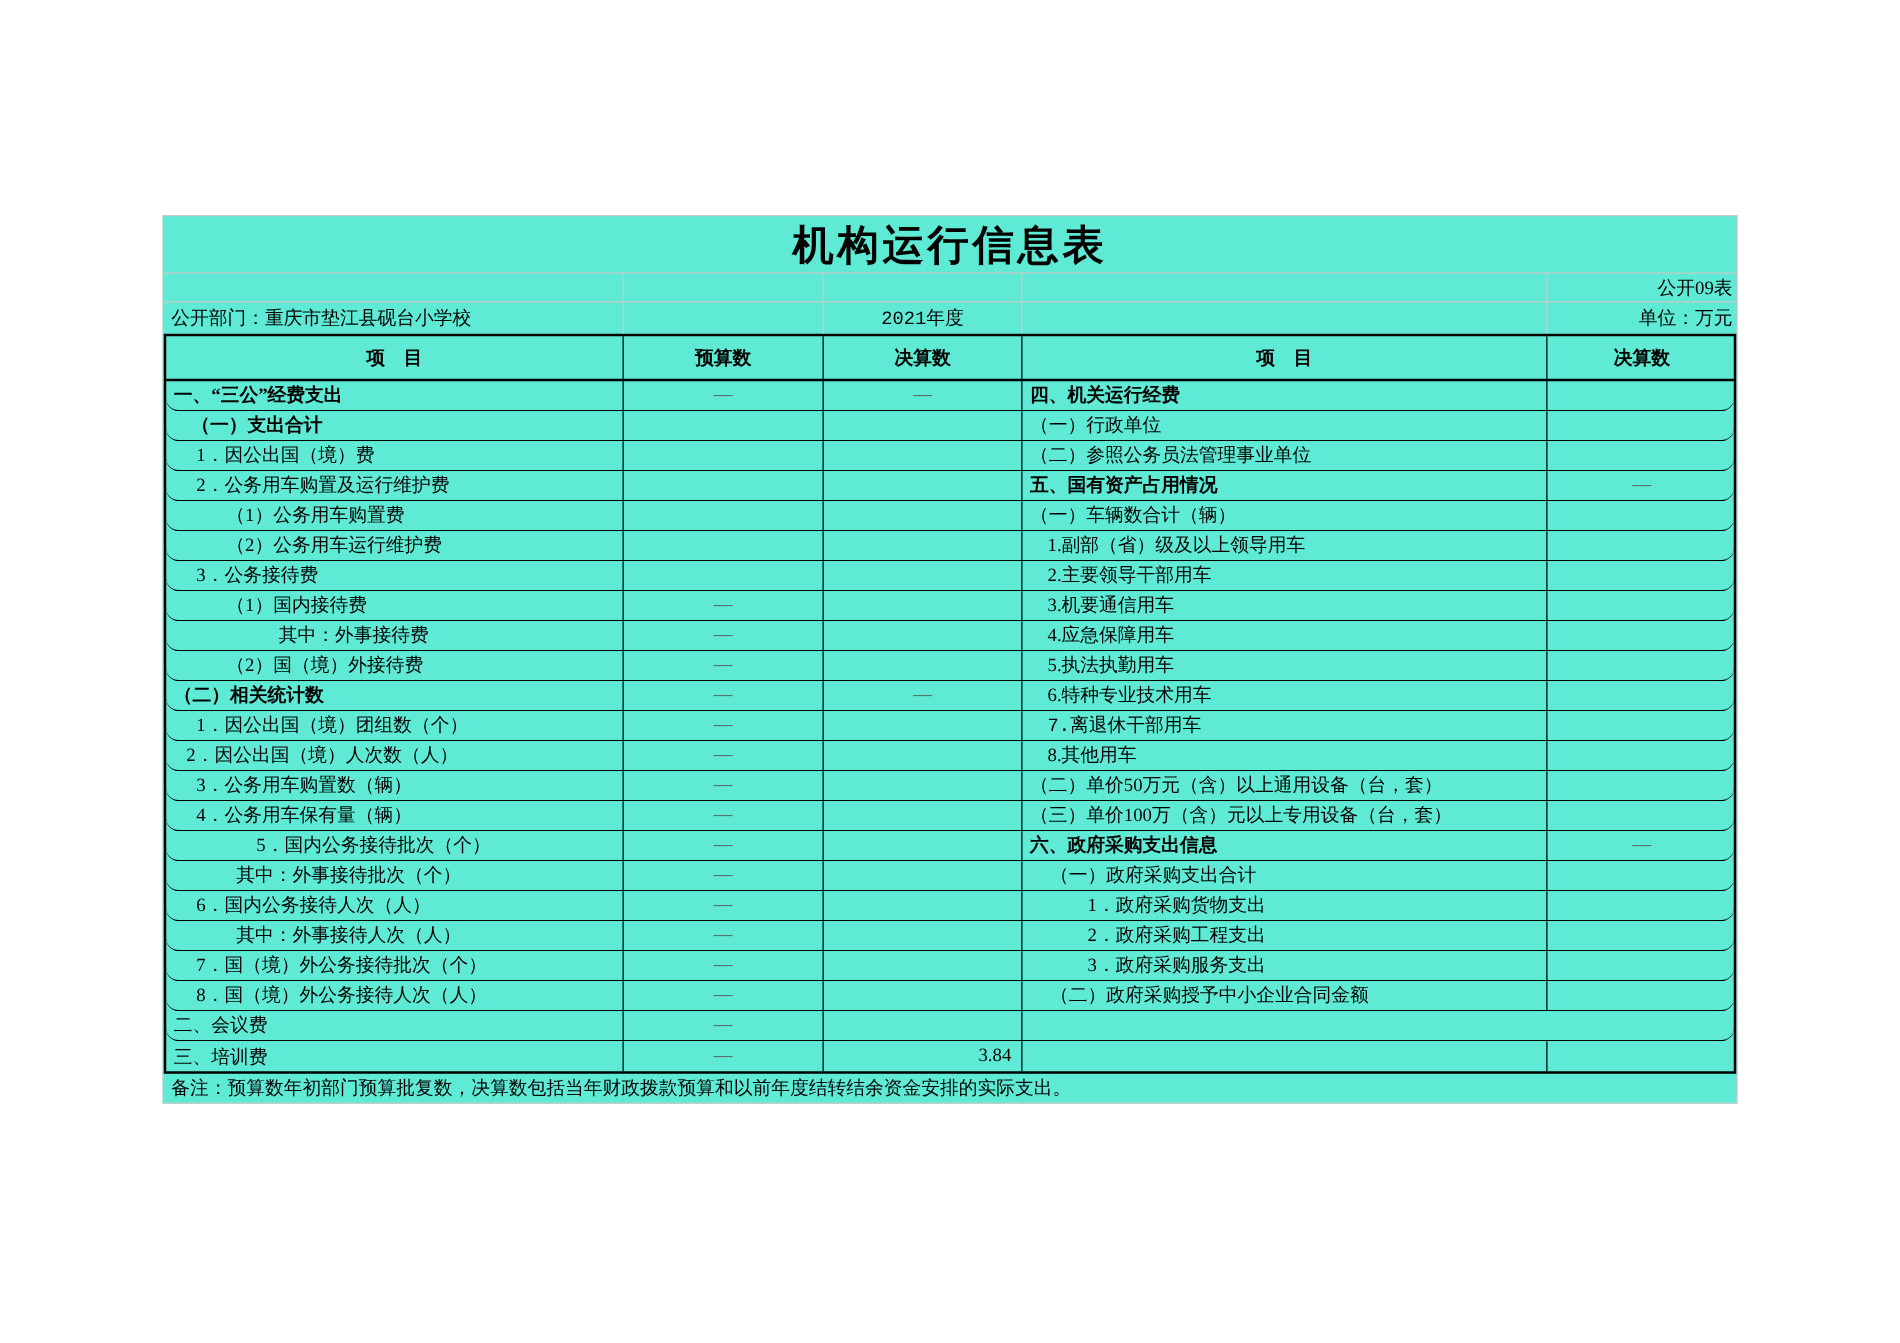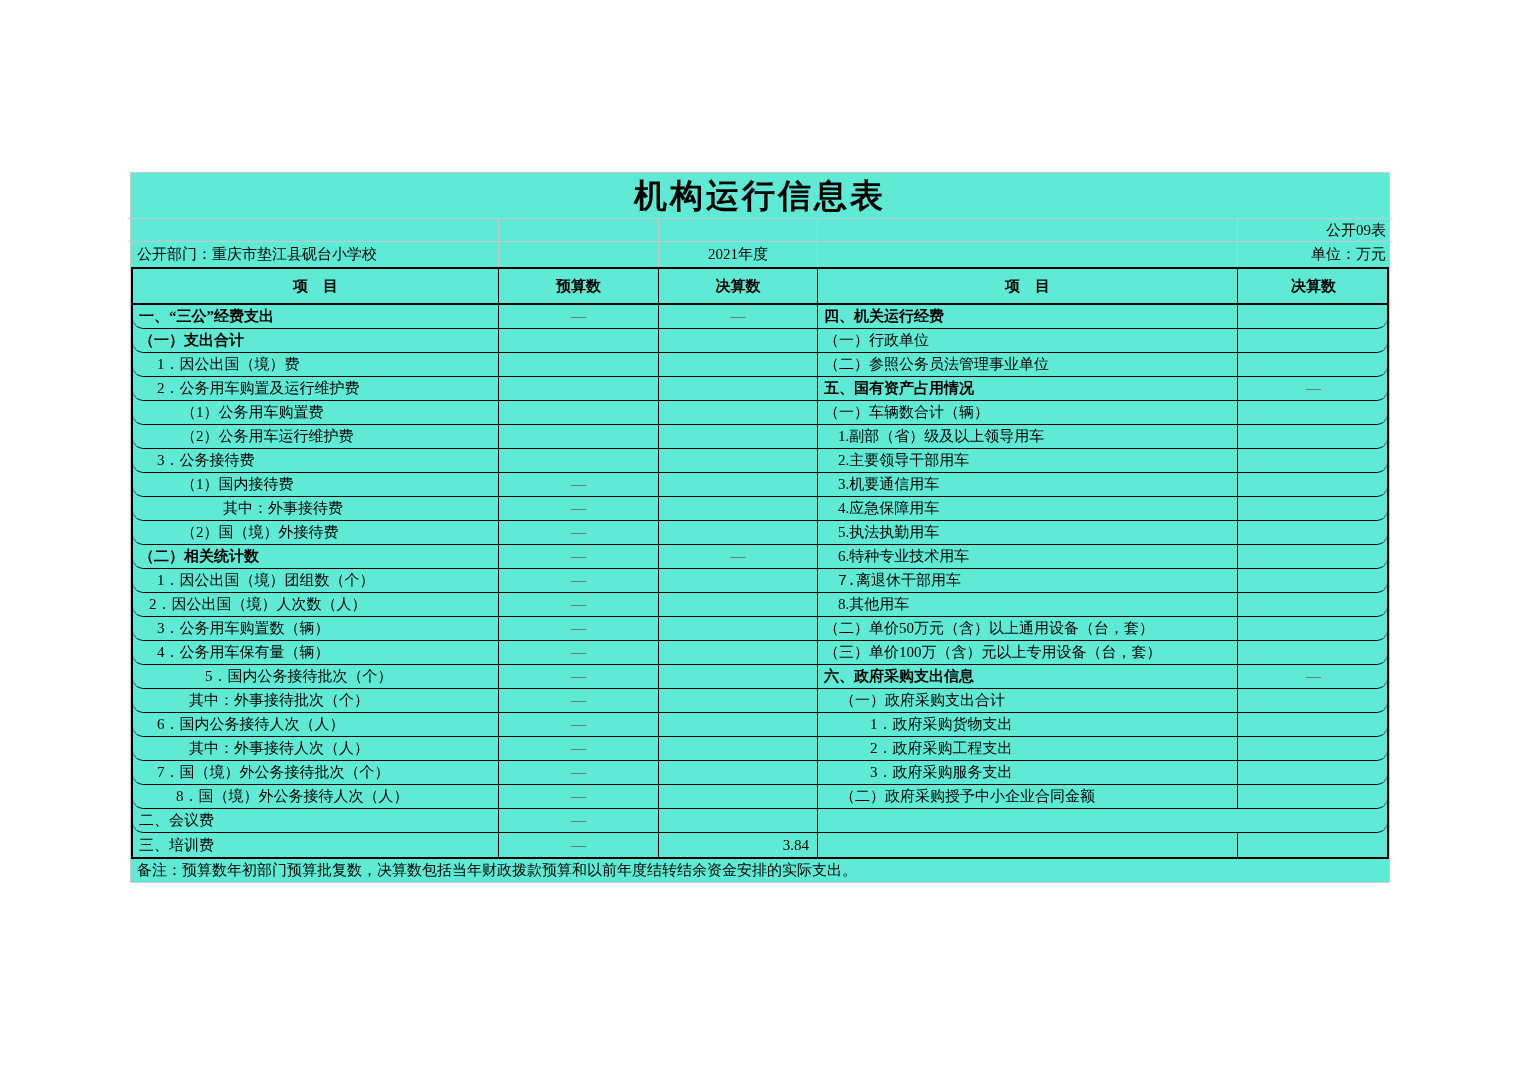--- a/index.html
+++ b/index.html
@@ -15,21 +15,21 @@
   .title-row .title {
     font-family:"Liberation Sans", sans-serif; font-weight:700;
     font-size:33px; letter-spacing:3px; line-height:1;
   }
   .info-row { display:grid; grid-template-columns:368px 160px 159px 420px 151px; }
   .info-a { height:23px; border-bottom:1px solid #c9c9c9; }
   .info-b { height:25px; }
   .info-row .icell { border-right:1px solid #c9c9c9; display:flex; align-items:center; font-size:15px; }
   .info-row .icell:last-child { border-right:none; }
   .icell.left  { justify-content:flex-start; padding-left:6px; }
-  .icell.mid   { justify-content:center; }
+  .icell.mid   { justify-content:center;font-family:Liberation Mono, monospace; }
   .icell.right { justify-content:flex-end; padding-right:3px; }
   .main-table { border:2px solid #000; }
   .trow { display:grid; grid-template-columns:366px 160px 159px 420px 151px; }
   .trow.head { height:36px; border-bottom:2px solid #000; font-weight:700; }
   .trow.body { height:24px; border-bottom:1px solid #000;border-radius:10px; }
   .trow.body:last-child { border-bottom:none; }
   .tcell {
     border-right:1px solid #000; display:flex; align-items:center;
     font-size:15px; overflow:hidden; white-space:nowrap;
   }
@@ -80,21 +80,21 @@
           <div class="tcell center">
             <span class="dash">—</span>
           </div>
           <div class="tcell center">
             <span class="dash">—</span>
           </div>
           <div class="tcell label bold" style="padding-left: 6px;">四、机关运行经费</div>
           <div class="tcell center"></div>
         </div>
         <div class="trow body">
-          <div class="tcell label bold" style="padding-left: 6px;">（一）支出合计</div>
+          <div class="tcell label bold" style="padding-left: 20px;">（一）支出合计</div>
           <div class="tcell center"></div>
           <div class="tcell center"></div>
           <div class="tcell label" style="padding-left: 6px;">（一）行政单位</div>
           <div class="tcell center"></div>
         </div>
         <div class="trow body">
           <div class="tcell label" style="padding-left: 24px;">1．因公出国（境）费</div>
           <div class="tcell center"></div>
           <div class="tcell center"></div>
           <div class="tcell label" style="padding-left: 6px;">（二）参照公务员法管理事业单位</div>
@@ -245,21 +245,21 @@
         <div class="trow body">
           <div class="tcell label" style="padding-left: 24px;">7．国（境）外公务接待批次（个）</div>
           <div class="tcell center">
             <span class="dash">—</span>
           </div>
           <div class="tcell center"></div>
           <div class="tcell label" style="padding-left: 52px;">3．政府采购服务支出</div>
           <div class="tcell center"></div>
         </div>
         <div class="trow body">
-          <div class="tcell label" style="padding-left: 24px; margin-left: 19px;">8．国（境）外公务接待人次（人）</div>
+          <div class="tcell label" style="padding-left: 24px;">8．国（境）外公务接待人次（人）</div>
           <div class="tcell center">
             <span class="dash">—</span>
           </div>
           <div class="tcell center"></div>
           <div class="tcell label" style="padding-left: 22px;">（二）政府采购授予中小企业合同金额</div>
           <div class="tcell center"></div>
         </div>
         <div class="trow body">
           <div class="tcell label" style="padding-left: 6px;">二、会议费</div>
           <div class="tcell center">

